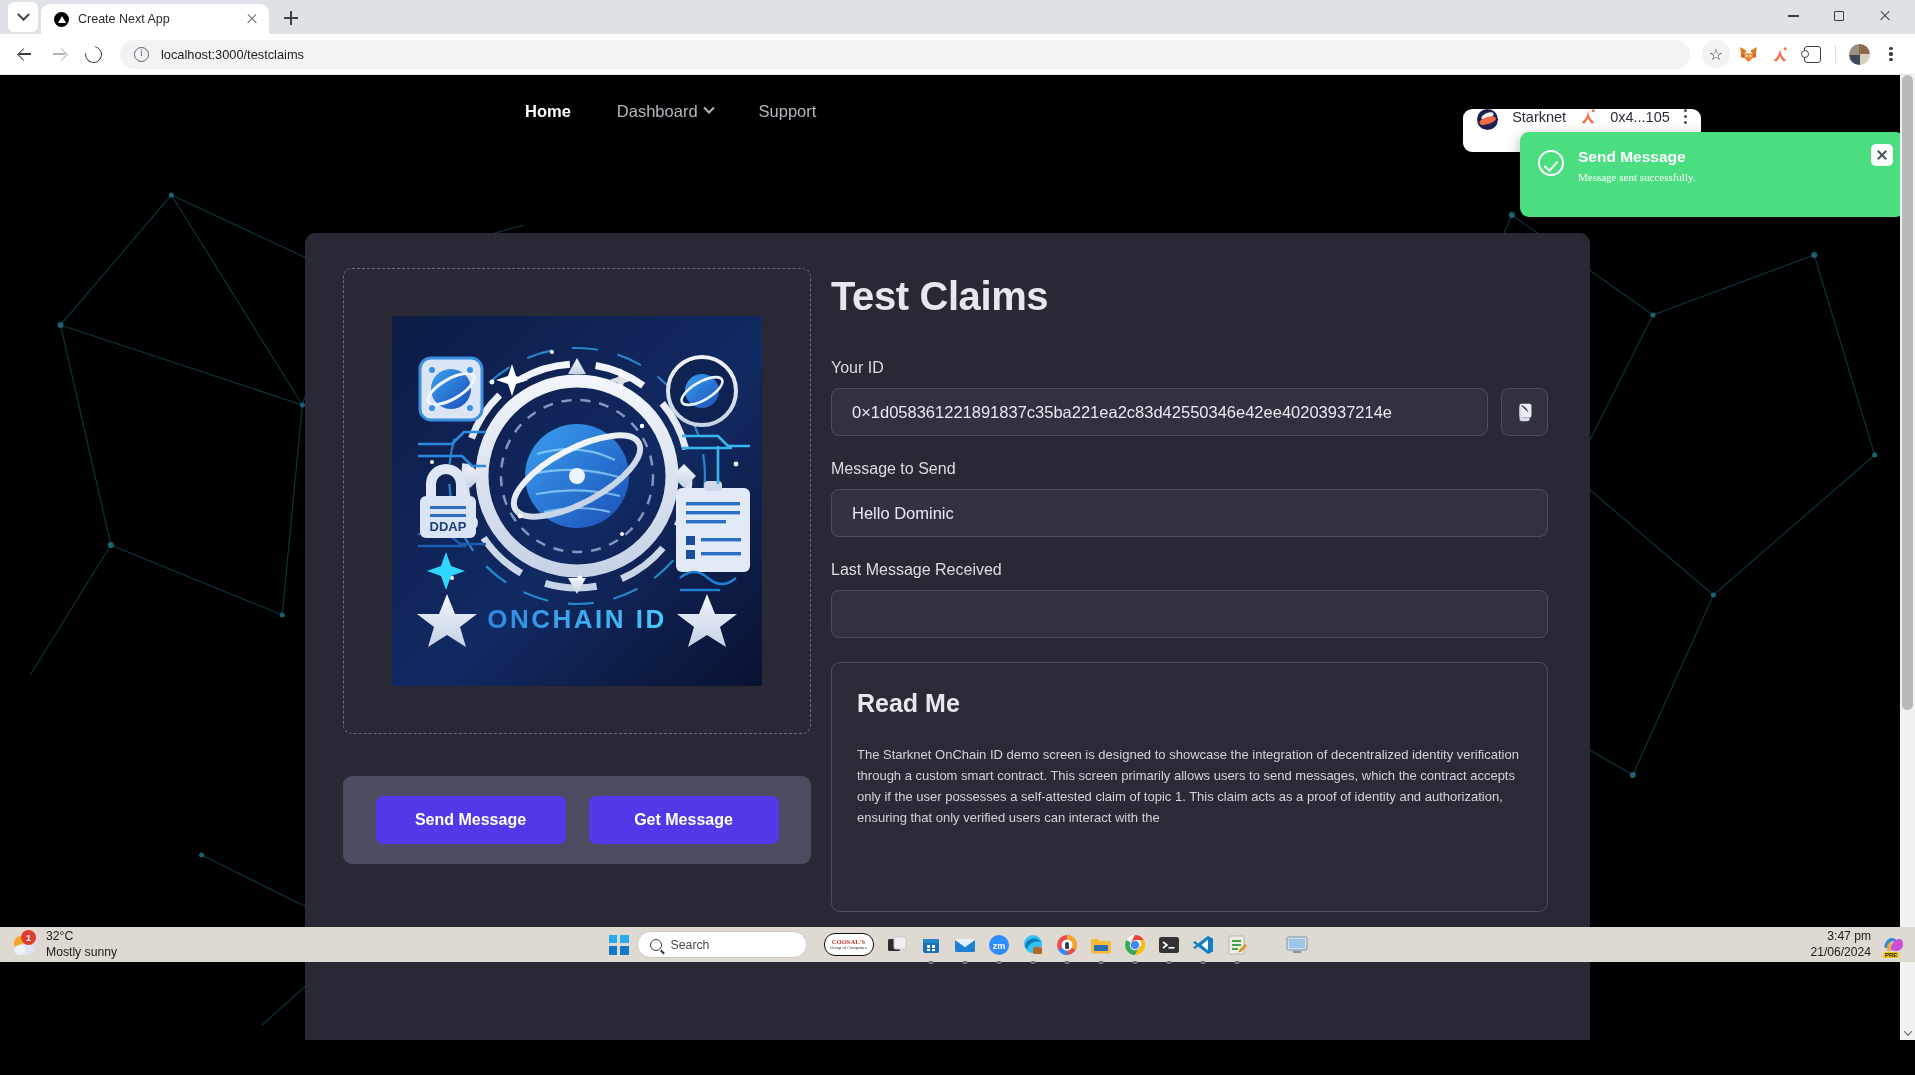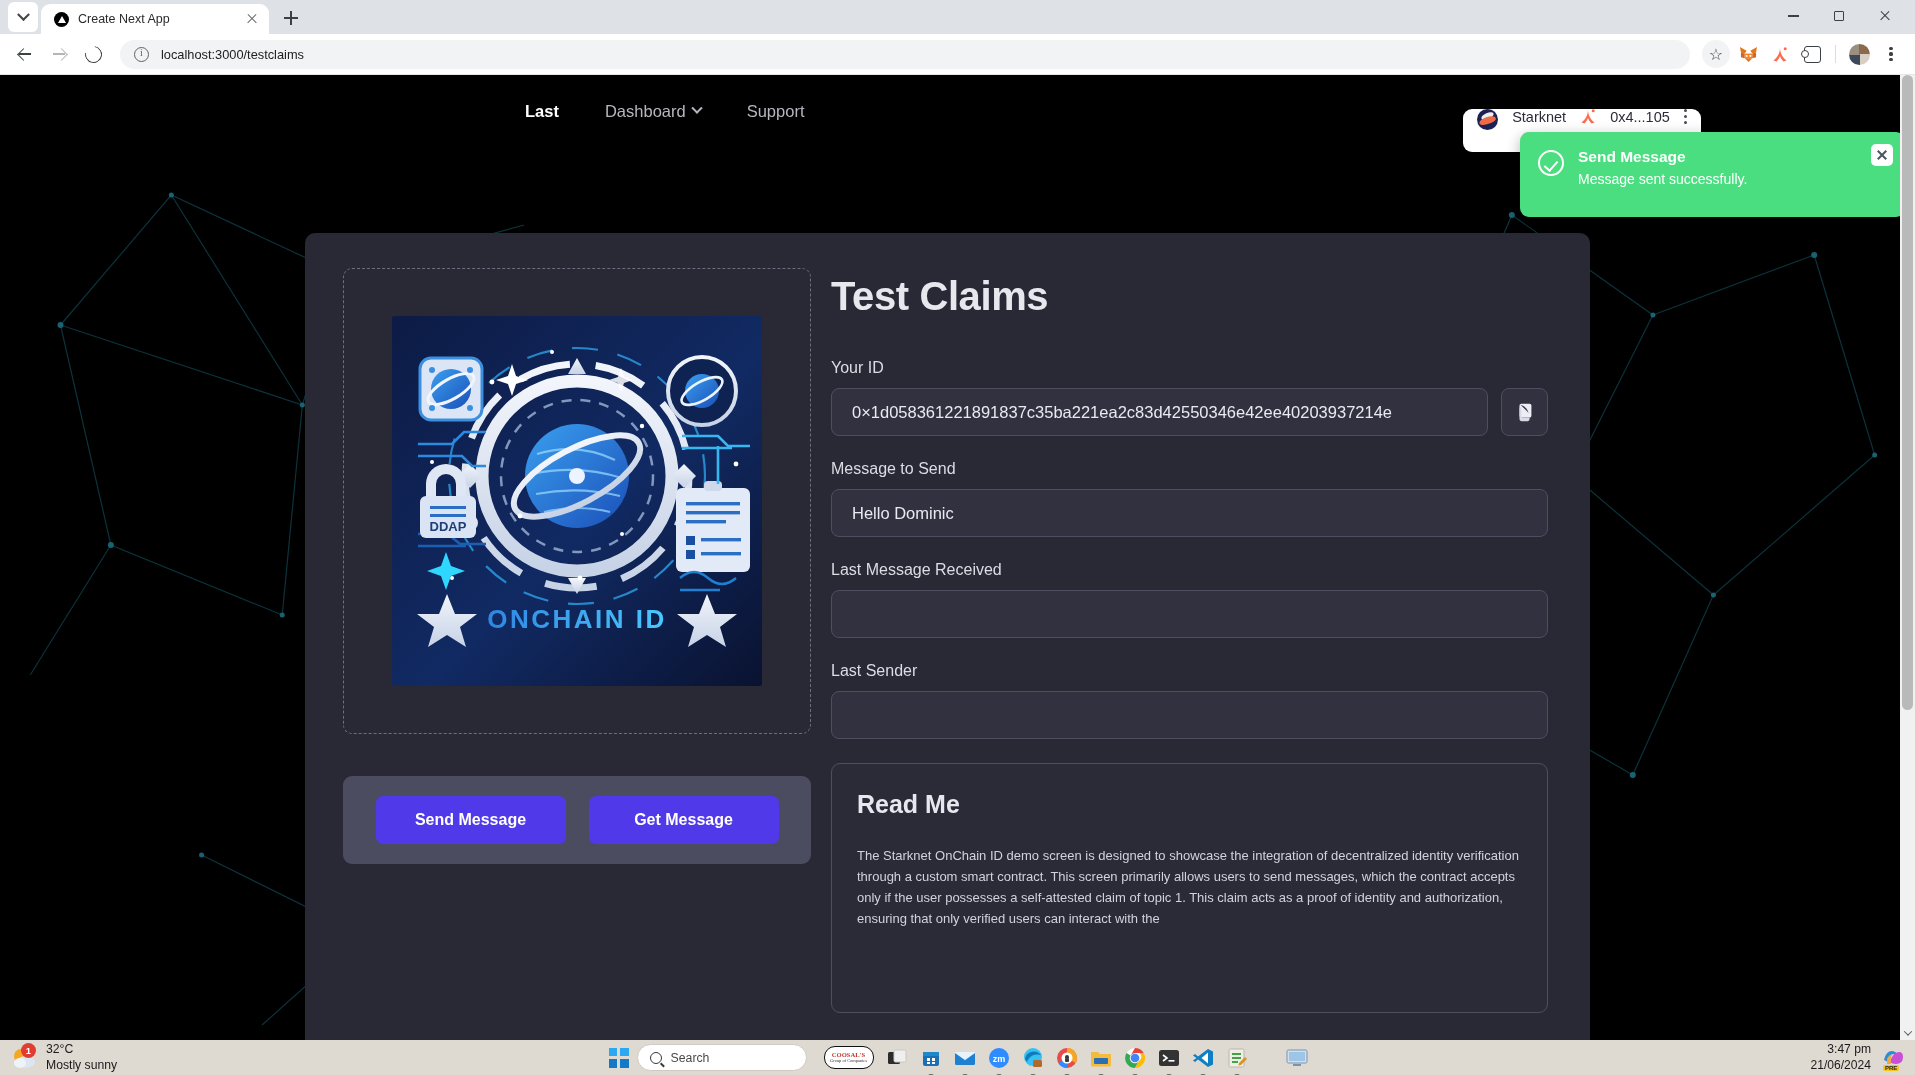--- a/index.html
+++ b/index.html
@@ -3,21 +3,21 @@
 <meta charset="utf-8">
 <style>
   * { box-sizing: border-box; margin: 0; padding: 0; }
   html, body { width: 1915px; height: 1075px; overflow: hidden; }
   body {
     font-family: "Liberation Sans", sans-serif;
     background: #000;
   }
 
   
-  .browser { width: 1915px; height: 1075px; position: relative; background:#000; }
+  .browser { width: 1915px; height: 962px; position: relative; background:#000; }
 
   .tabstrip {
     height: 34px; background:#dee1e6; display:flex; align-items:flex-end;
     padding-left: 4px; position: relative;
   }
   .tab-menu-btn {
     width: 30px; height: 30px; margin: 0 3px 2px 4px; border-radius: 6px;
     display:flex; align-items:center; justify-content:center; background:#fff;
   }
   .chev { width:9px; height:9px; border-right:2px solid #444; border-bottom:2px solid #444;
@@ -115,21 +115,21 @@
 
   
   .toast{
     position:absolute; right:10px; top:57px; width:385px; min-height:85px; background:#4ade80;
     border-radius:9px; display:flex; align-items:flex-start; padding:16px 16px 16px 18px; gap:14px;
     z-index: 30; box-shadow: 0 4px 14px rgba(0,0,0,.3);
   }
   .toast-check{ width:26px;height:26px;border:2px solid #fff;border-radius:50%;position:relative;flex:none;margin-top:2px;}
   .toast-check::after{content:"";position:absolute;left:6.5px;top:5.5px;width:6px;height:11px;border-right:2px solid #fff;border-bottom:2px solid #fff;transform:rotate(42deg);}
   .toast-title{ font-size:15.5px;font-weight:bold;color:#fff;margin-bottom:5px;}
-  .toast-msg{ font-size:14px;color:#fff;}
+  .toast-msg{ font-size:11px;color:#fff;font-family:Liberation Serif, serif;}
   .toast-close{
     position:absolute; right:12px; top:12px; width:22px;height:22px;background:#fff;border-radius:5px;
     display:flex;align-items:center;justify-content:center;
   }
   .toast-close::before,.toast-close::after{content:"";position:absolute;width:12px;height:1.9px;background:#4b5563;}
   .toast-close::before{transform:rotate(45deg);} .toast-close::after{transform:rotate(-45deg);}
 
   
   .panel{
     position:absolute; left:305px; top:158px; width:1285px; height:807px;
@@ -339,21 +339,21 @@
           <circle cx="200" cy="780" r="2.5"></circle>
             <circle cx="360" cy="860" r="3"></circle>
             <circle cx="1250" cy="760" r="2.5"></circle>
         </g>
       </svg>
     </div>
 
     <div class="sitenav">
       <div class="navlinks">
         <div class="navlink active">
-          <span>Last</span>
+          <span>Home</span>
         </div>
         <div class="navlink">
           <span>Dashboard</span>
           <span class="navchev"></span>
         </div>
         <div class="navlink">
           <span>Support</span>
         </div>
       </div>
     </div>
@@ -538,26 +538,20 @@
             </div>
           </div>
 
           <div>
             <div class="field-label">Last Message Received</div>
             <div class="field-row">
               <div class="input-box tall"></div>
             </div>
           </div>
 
-          <div>
-            <div class="field-label">Last Sender</div>
-            <div class="field-row">
-              <div class="input-box tall"></div>
-            </div>
-          </div>
 
           <div class="readme">
             <h2>Read Me</h2>
             <p>The Starknet OnChain ID demo screen is designed to showcase the integration of decentralized identity verification through a custom smart contract. This screen primarily allows users to send messages, which the contract accepts only if the user possesses a self-attested claim of topic 1. This claim acts as a proof of identity and authorization, ensuring that only verified users can interact with the</p>
           </div>
         </div>
 
       </div>
     </div>
   </div>

